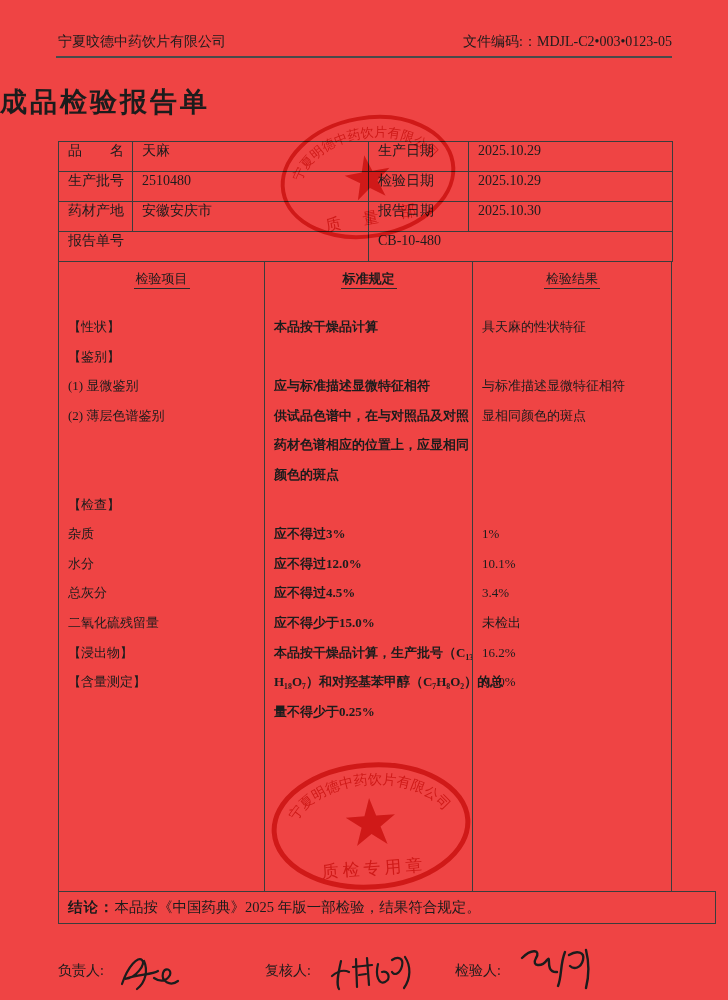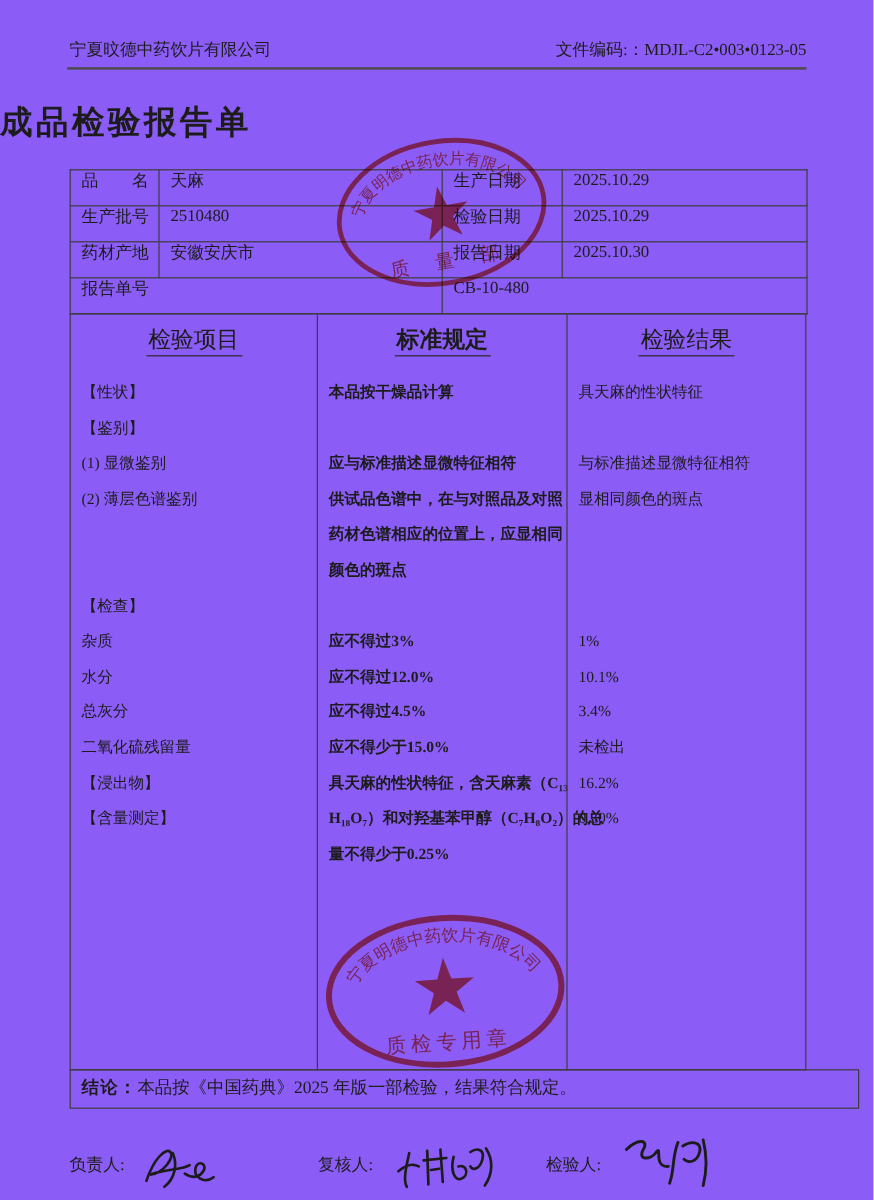--- a/index.html
+++ b/index.html
@@ -1,34 +1,34 @@
 <!DOCTYPE html>
 <html><head>
 <meta charset="utf-8">
 <style>
   * { margin:0; padding:0; box-sizing:border-box; }
   body { background:#ffffff; font-family:"Liberation Serif","DejaVu Serif",serif; color:#1c1c1c; }
-  .page { position:relative; width:728px; height:1000px; background:#8b5cf6; overflow:hidden; }
+  .page { position:relative; width:728px; height:1000px; background:#ef4444; overflow:hidden; }
 
   
   .header { display:flex; justify-content:space-between; padding:33px 56px 0 58px; font-size:14px; }
   .rule { margin:5px 56px 0 56px; border-top:2px solid #4a4a4a; }
   .title { margin-top:26px; font-size:27px; font-weight:bold; letter-spacing:3px; }
 
   
   .info-table { margin:21px 56px 0 58px; border-collapse:collapse; width:614px; table-layout:fixed; }
   .info-table td { border:1.5px solid #3c3c3c; height:30px; padding:0 0 11px 9px; font-size:14px; vertical-align:middle; }
 
   
   .main-table { margin:-1px 56px 0 58px; width:614px; height:631px; border:1.5px solid #3c3c3c; display:flex; font-size:13px; }
   .col { height:100%; padding-top:8px; }
   .col-item { width:205px; }
   .col-standard { width:208px; border-left:1.5px solid #3c3c3c;font-weight:bold; }
   .col-result { flex:1; border-left:1.5px solid #3c3c3c; }
-  .col-header { height:26px; text-align:center; margin-bottom:16px; font-size:19px; }
+  .col-header { height:26px; text-align:center; margin-bottom:16px; font-size:13px; }
   .col-header span { border-bottom:1px solid #2a2a2a; padding:0 2px 2px 2px; }
   .line { height:29.6px; line-height:29.6px; padding:0 6px 0 9px; white-space:nowrap; }
 
   
   .conclusion { margin:-1px 56px 0 58px; width:658px; height:33px; border:1.5px solid #3c3c3c; line-height:31px; padding-left:9px; font-size:14.5px; }
   .conclusion b { letter-spacing:1px; }
 
   
   .sign-row { position:relative; margin:18px 0 0 56px; height:70px; font-size:14px; }
   .sign-label { position:absolute; top:20px; }
@@ -111,21 +111,21 @@
       <div class="line"></div>
       <div class="line">应与标准描述显微特征相符</div>
       <div class="line">供试品色谱中，在与对照品及对照</div>
       <div class="line">药材色谱相应的位置上，应显相同</div>
       <div class="line">颜色的斑点</div>
       <div class="line"></div>
       <div class="line">应不得过3%</div>
       <div class="line">应不得过12.0%</div>
       <div class="line">应不得过4.5%</div>
       <div class="line">应不得少于15.0%</div>
-      <div class="line">具天麻的性状特征，含天麻素（C₁₃</div>
+      <div class="line">本品按干燥品计算，生产批号（C₁₃</div>
       <div class="line">H₁₈O₇）和对羟基苯甲醇（C₇H₈O₂）的总</div>
       <div class="line">量不得少于0.25%</div>
     </div>
     <div class="col col-result">
       <div class="col-header"><span>检验结果</span></div>
       <div class="line">具天麻的性状特征</div>
       <div class="line"></div>
       <div class="line">与标准描述显微特征相符</div>
       <div class="line">显相同颜色的斑点</div>
       <div class="line"></div>

